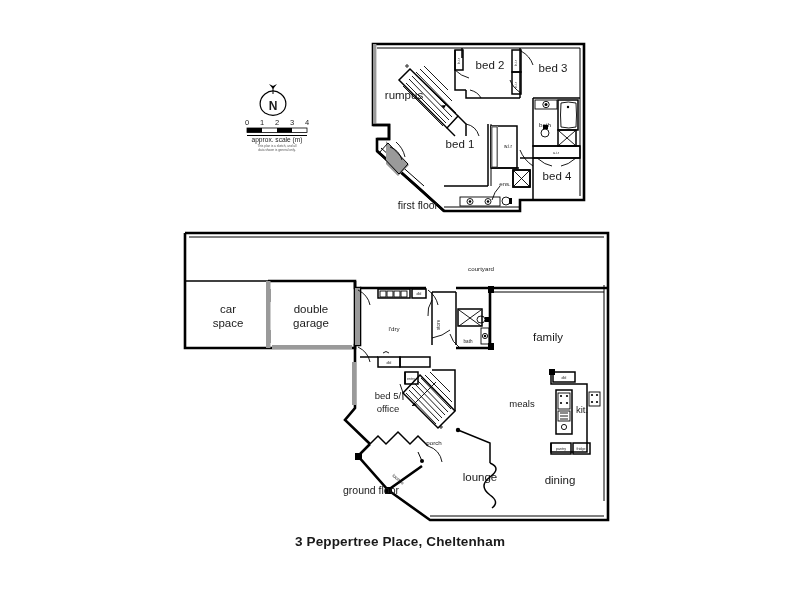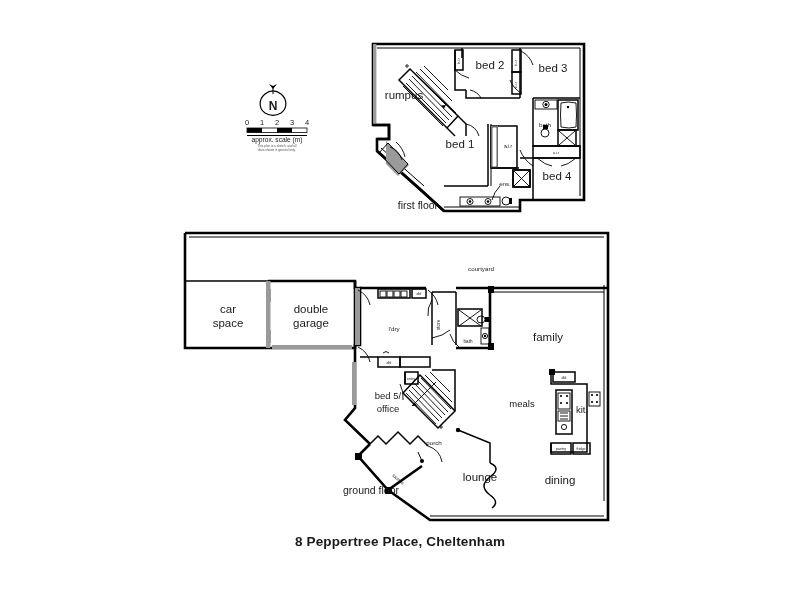--- a/index.html
+++ b/index.html
@@ -407,15 +407,15 @@
     </g>
 
     <path class="wall-outer" d="M388 490 L430 520 L608 520 L608 505"></path>
     <path class="wall-thin" d="M430 516 L604 516"></path>
 
     <text class="floor-label mid" x="371" y="494">ground floor</text>
   </g>
 
 </svg>
 
-<div id="title-bar">8 Peppertree Place, Cheltenham</div>
+<div id="title-bar">3 Peppertree Place, Cheltenham</div>
 
 </div>
 
 </body></html>

